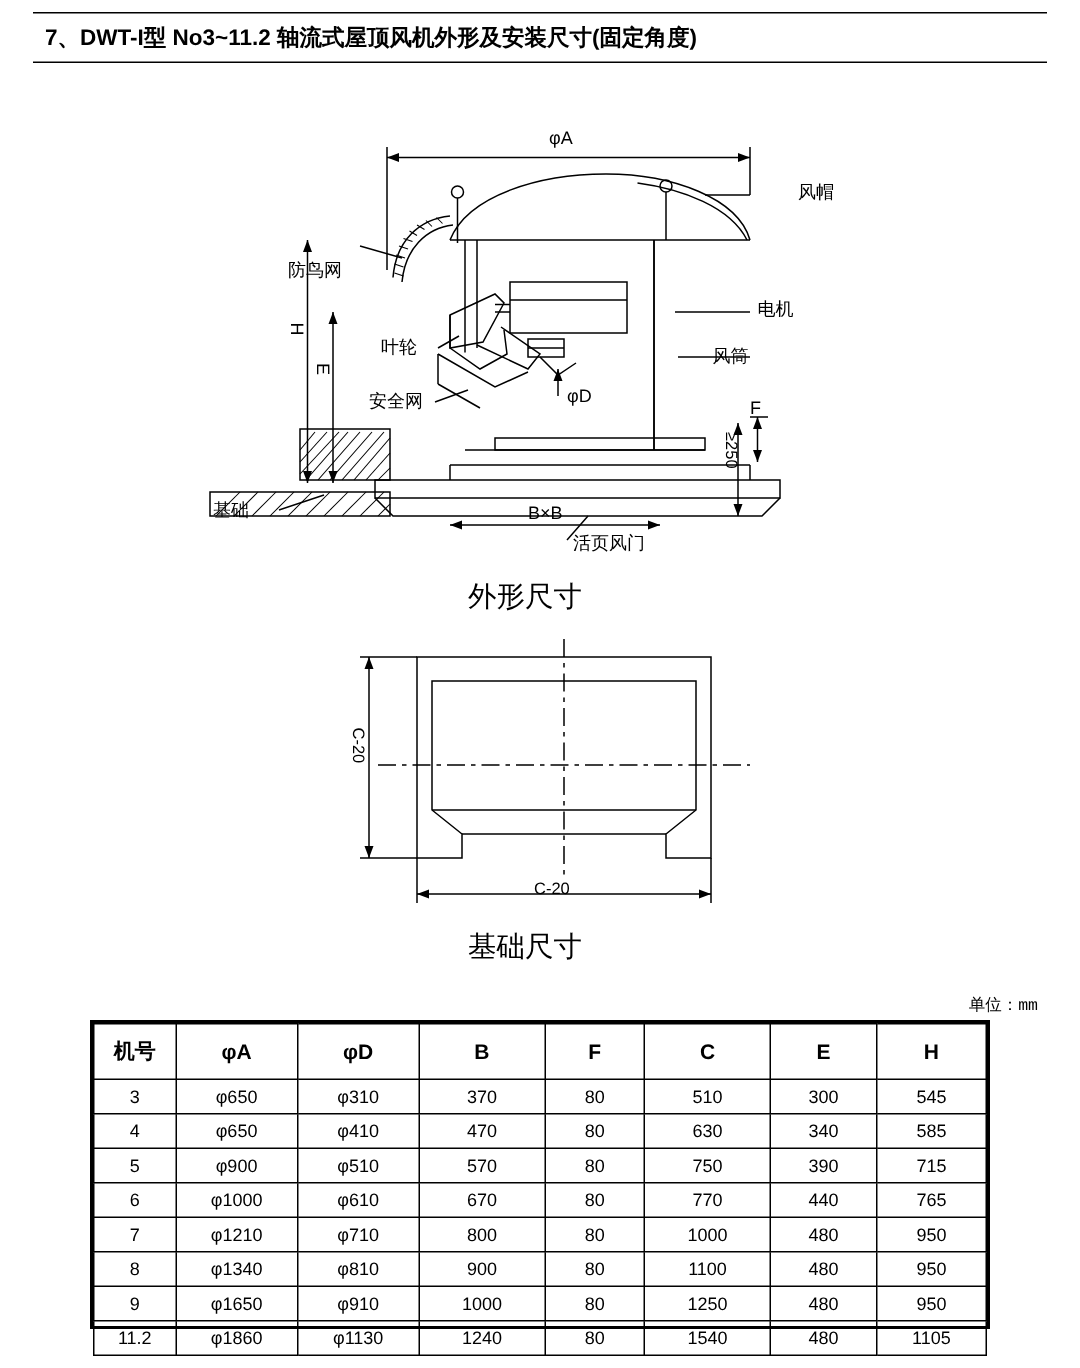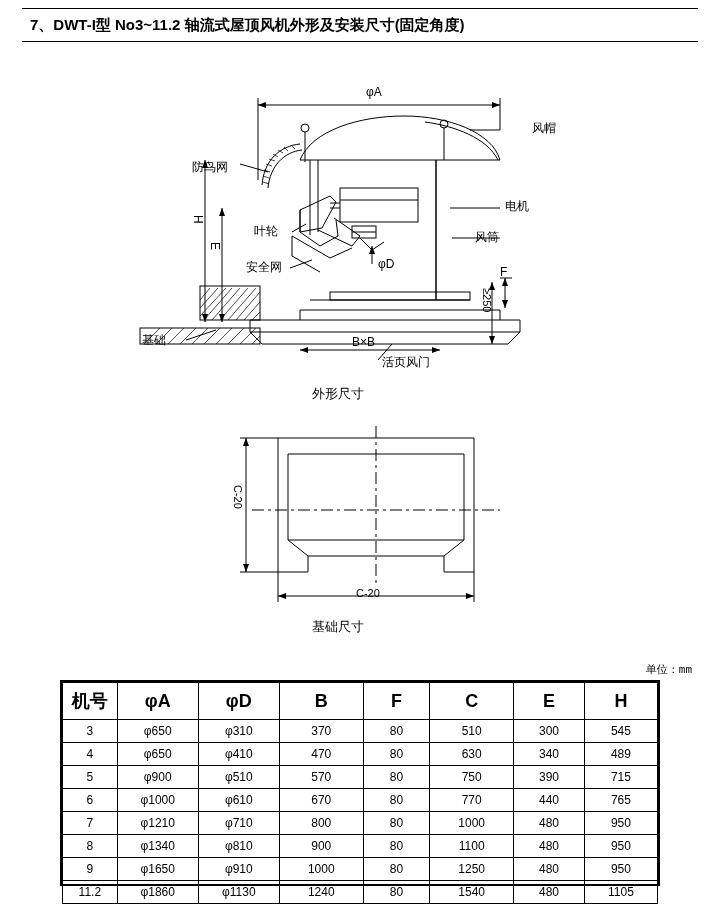--- a/index.html
+++ b/index.html
@@ -75,21 +75,21 @@
 
   svg { display: block; }
 
   .dwg {
     position: absolute;
   }
 
   
   .caption {
     position: absolute;
-    font-size: 13px;
+    font-size: 19px;
     white-space: nowrap;
   }
 
   
   .unit-note {
     position: absolute;
     right: 28px;
     top: 662px;
     font-size: 11px;
     white-space: nowrap;
@@ -111,21 +111,21 @@
   table.spec th, table.spec td {
     border: 1px solid #000;
     text-align: center;
     height: 22px;
     padding: 0;
     font-weight: normal;
   }
   table.spec thead th {
     height: 36px;
     font-weight: bold;
-    font-size: 18px;
+    font-size: 14px;
   }
   table.spec col.c0 { width: 58px; }
   table.spec col.c1 { width: 86px; }
   table.spec col.c2 { width: 86px; }
   table.spec col.c3 { width: 90px; }
   table.spec col.c4 { width: 72px; }
   table.spec col.c5 { width: 90px; }
   table.spec col.c6 { width: 76px; }
   table.spec col.c7 { width: 78px; }
   .tbl-outer {
@@ -278,21 +278,21 @@
         <line x1="186" y1="280" x2="216" y2="270"></line>
         <line x1="378" y1="300" x2="392" y2="284"></line>
         <line x1="470" y1="70" x2="500" y2="70"></line>
         <line x1="450" y1="148" x2="500" y2="148"></line>
         <line x1="452" y1="178" x2="500" y2="178"></line>
       </g>
     </svg>
 
     <div class="lbl" style="left:366px; top:26px;">φA</div>
     <div class="lbl" style="left:505px; top:62px;margin-left:27px;">风帽</div>
-    <div class="lbl" style="left:192px; top:101px;">防鸟网</div>
+    <div class="lbl" style="left:192px; top:114px;">防鸟网</div>
     <div class="lbl" style="left:505px; top:140px;text-align:right;">电机</div>
     <div class="lbl" style="left:475px; top:171px;">风筒</div>
     <div class="lbl" style="left:254px; top:165px;">叶轮</div>
     <div class="lbl" style="left:246px; top:201px;">安全网</div>
     <div class="lbl" style="left:378px; top:198px;">φD</div>
     <div class="lbl" style="left:142px; top:274px;">基础</div>
     <div class="lbl" style="left:382px; top:296px;">活页风门</div>
     <div class="lbl" style="left:352px; top:276px;">B×B</div>
     <div class="lbl" style="left:500px; top:206px;">F</div>
     <div class="lbl vert" style="left:192px; top:155px;">H</div>
@@ -371,21 +371,21 @@
           <td>545</td>
         </tr>
         <tr>
           <td>4</td>
           <td>φ650</td>
           <td>φ410</td>
           <td>470</td>
           <td>80</td>
           <td>630</td>
           <td>340</td>
-          <td>489</td>
+          <td>585</td>
         </tr>
         <tr>
           <td>5</td>
           <td>φ900</td>
           <td>φ510</td>
           <td>570</td>
           <td>80</td>
           <td>750</td>
           <td>390</td>
           <td>715</td>

